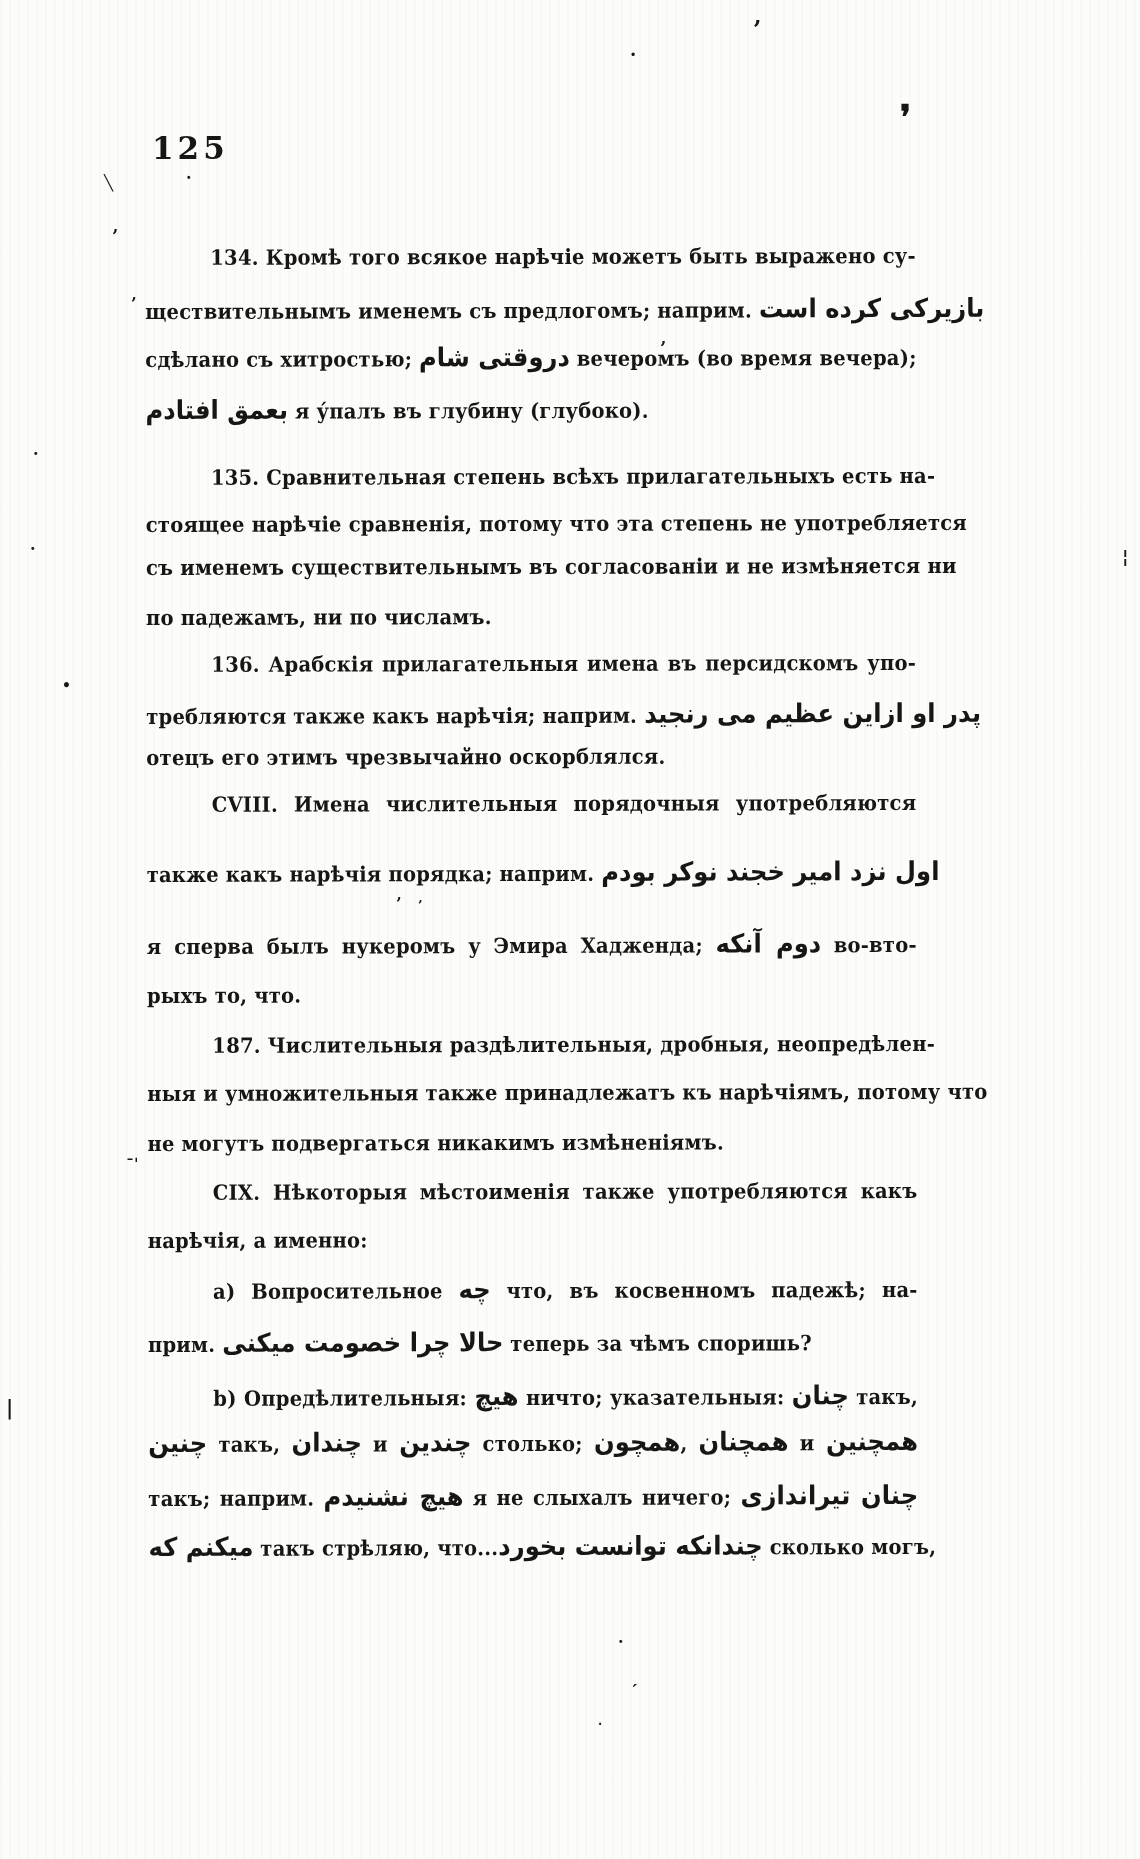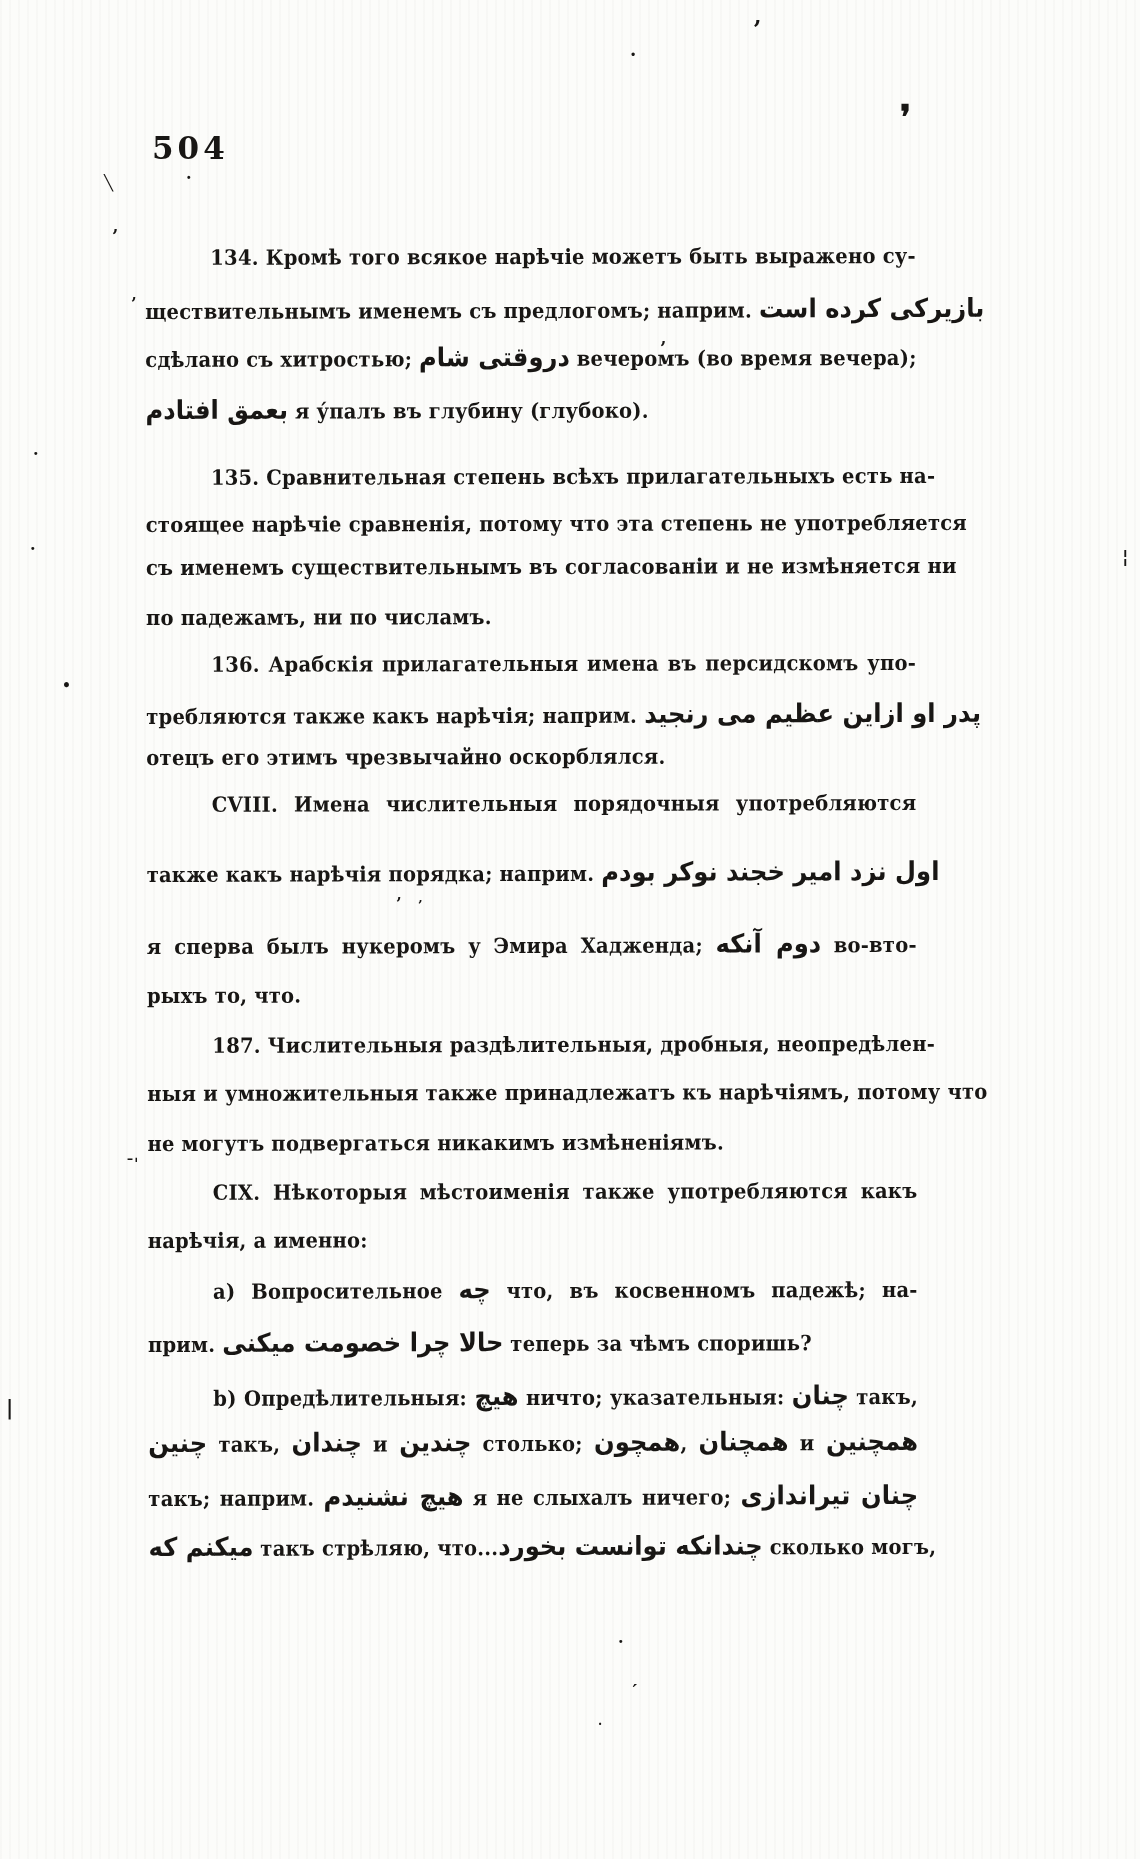--- a/index.html
+++ b/index.html
@@ -70,21 +70,21 @@
     font-weight:700;
     line-height:1;
     pointer-events:none;
   }
 </style>
 </head>
 <body>
 
 <div class="paper">
   <div class="streaks"></div>
-  <div class="page-number">504</div>
+  <div class="page-number">125</div>
   <div class="text-block">
       <div class="line just ind" style="top: 5px;"><span class="ru">134. Кромѣ того всякое нарѣчіе можетъ быть выражено су-</span></div>
       <div class="line just" style="top: 55px;"><span class="ru">ществительнымъ именемъ съ предлогомъ; наприм. </span><span class="ar" dir="rtl">بازيركى كرده است</span></div>
       <div class="line just" style="top: 103px;"><span class="ru">сдѣлано съ хитростью; </span><span class="ar" dir="rtl">دروقتى شام</span><span class="ru"> вечеромъ (во время вечера);</span></div>
       <div class="line" style="top: 155px;"><span class="ar" dir="rtl">بعمق افتادم</span><span class="ru"> я у́палъ въ глубину (глубоко).</span></div>
       <div class="line just ind" style="top: 225px;"><span class="ru">135. Сравнительная степень всѣхъ прилагательныхъ есть на-</span></div>
       <div class="line just" style="top: 272px;"><span class="ru">стоящее нарѣчіе сравненія, потому что эта степень не употребляется</span></div>
       <div class="line just" style="top: 315px;"><span class="ru">съ именемъ существительнымъ въ согласованіи и не измѣняется ни</span></div>
       <div class="line" style="top: 365px;"><span class="ru">по падежамъ, ни по числамъ.</span></div>
       <div class="line just ind" style="top: 412px;"><span class="ru">136. Арабскія прилагательныя имена въ персидскомъ упо-</span></div>

